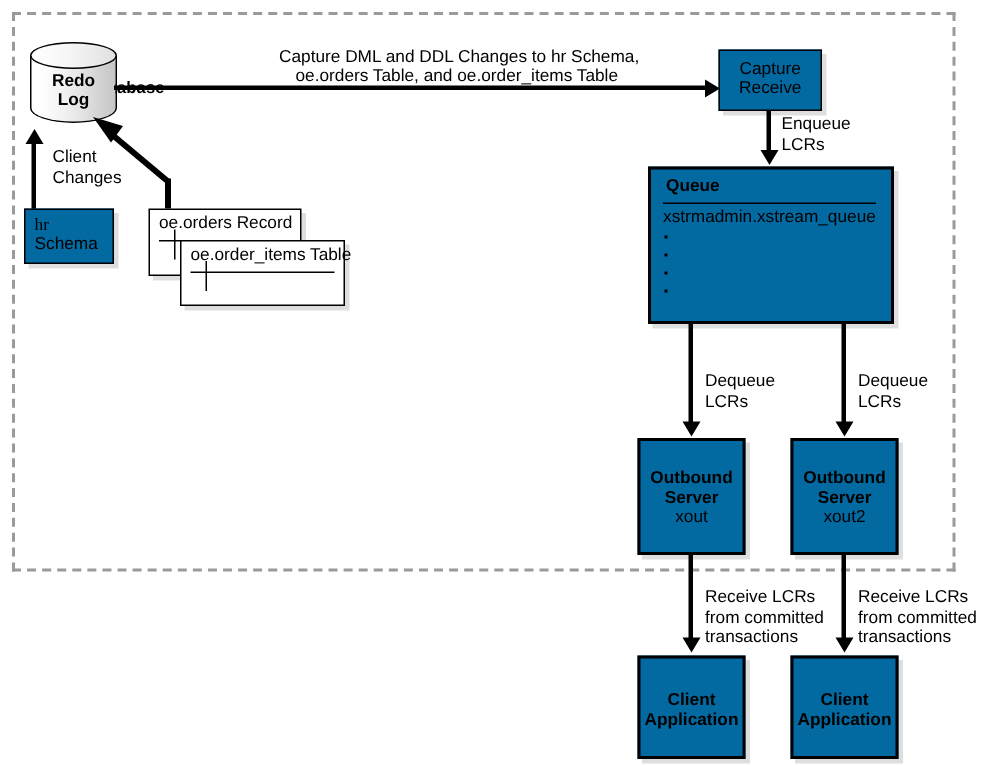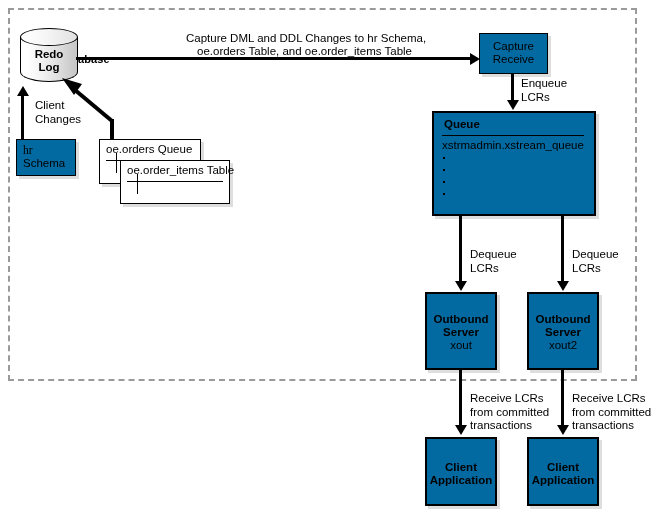--- a/index.html
+++ b/index.html
@@ -240,21 +240,21 @@
     <line x1="112" y1="121" x2="75" y2="90" stroke="#000" stroke-width="4"></line>
     <polygon points="62,78 82,84 74,95" fill="#000"></polygon>
   </svg>
 
   <div class="box box-thin" style="left:16px; top:139px; width:60px; height:37px;">
     <div class="box-label" style="left:6px; right:auto; text-align:left; top:4px;font-family:Liberation Serif, serif;">hr</div>
     <div class="box-label" style="left:6px; right:auto; text-align:right; top:17px;">Schema</div>
   </div>
 
   <div class="tablebox" style="left:99px; top:139px; width:102px; height:45px;">
-    <div class="tb-title">oe.orders Queue</div>
+    <div class="tb-title">oe.orders Record</div>
     <div class="tb-rule"></div>
     <div class="tb-stem"></div>
   </div>
 
   <div class="tablebox" style="left:120px; top:160px; width:110px; height:44px;">
     <div class="tb-title">oe.order_items Table</div>
     <div class="tb-rule"></div>
     <div class="tb-stem"></div>
   </div>
 

